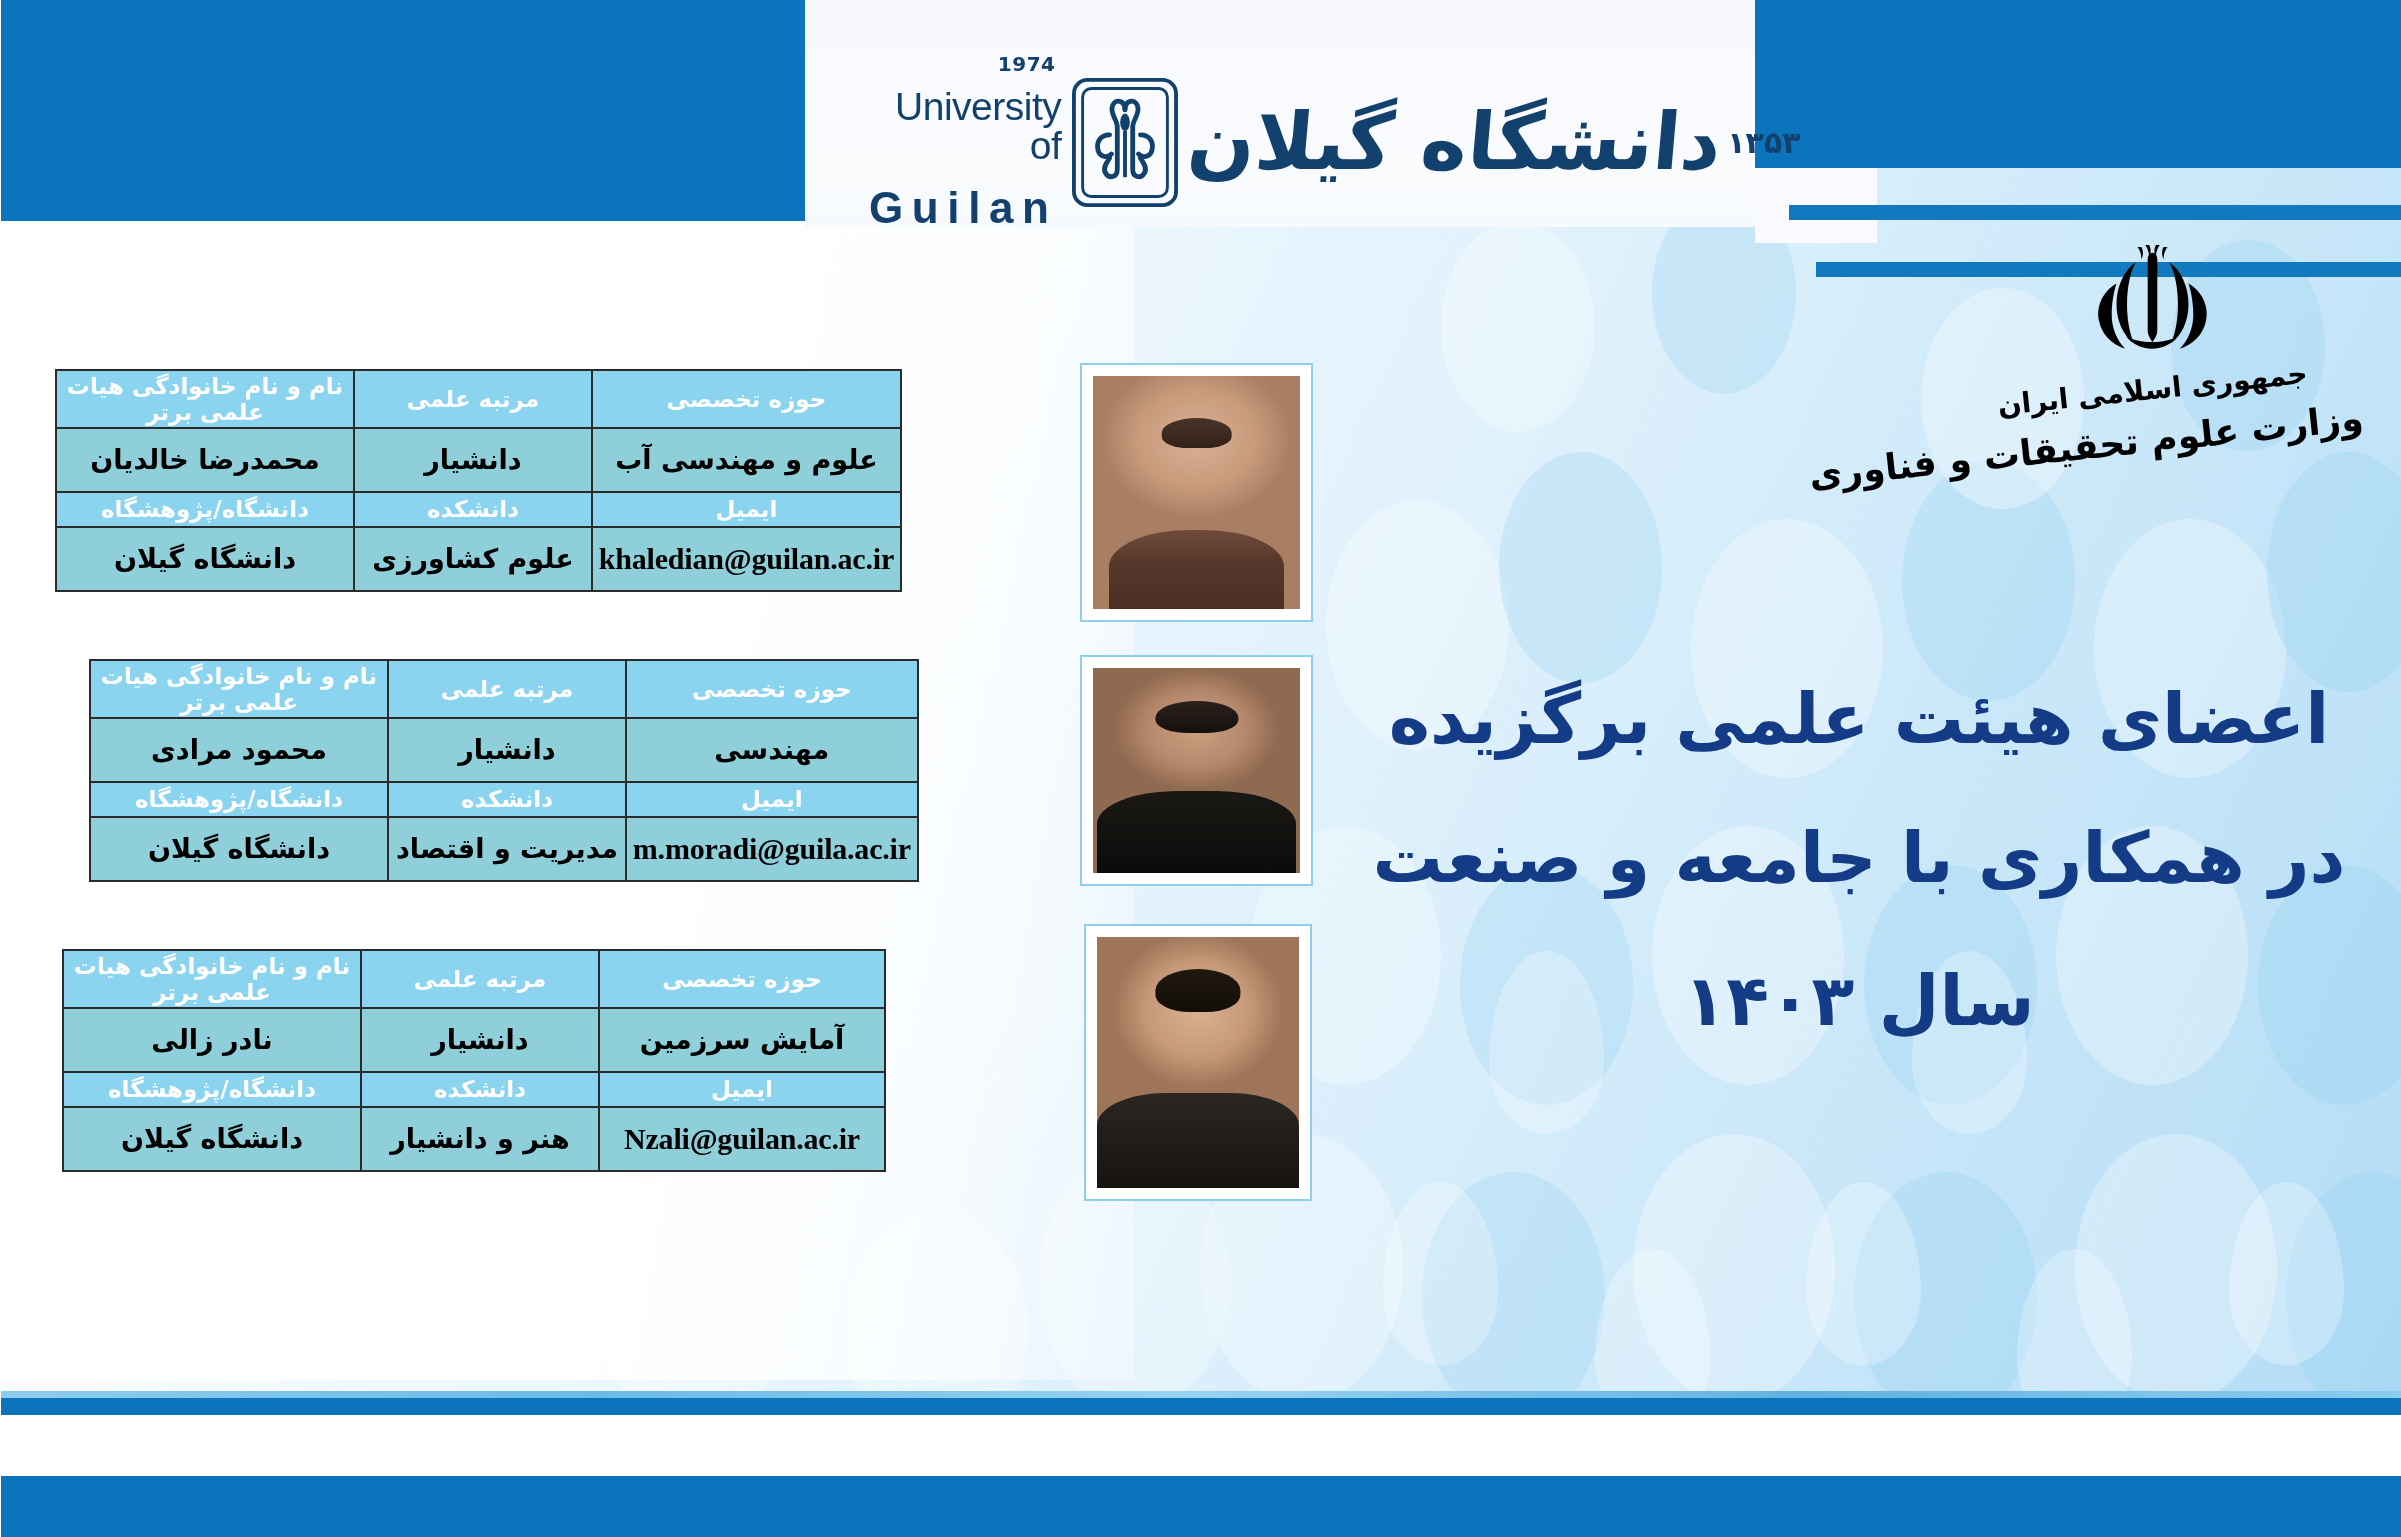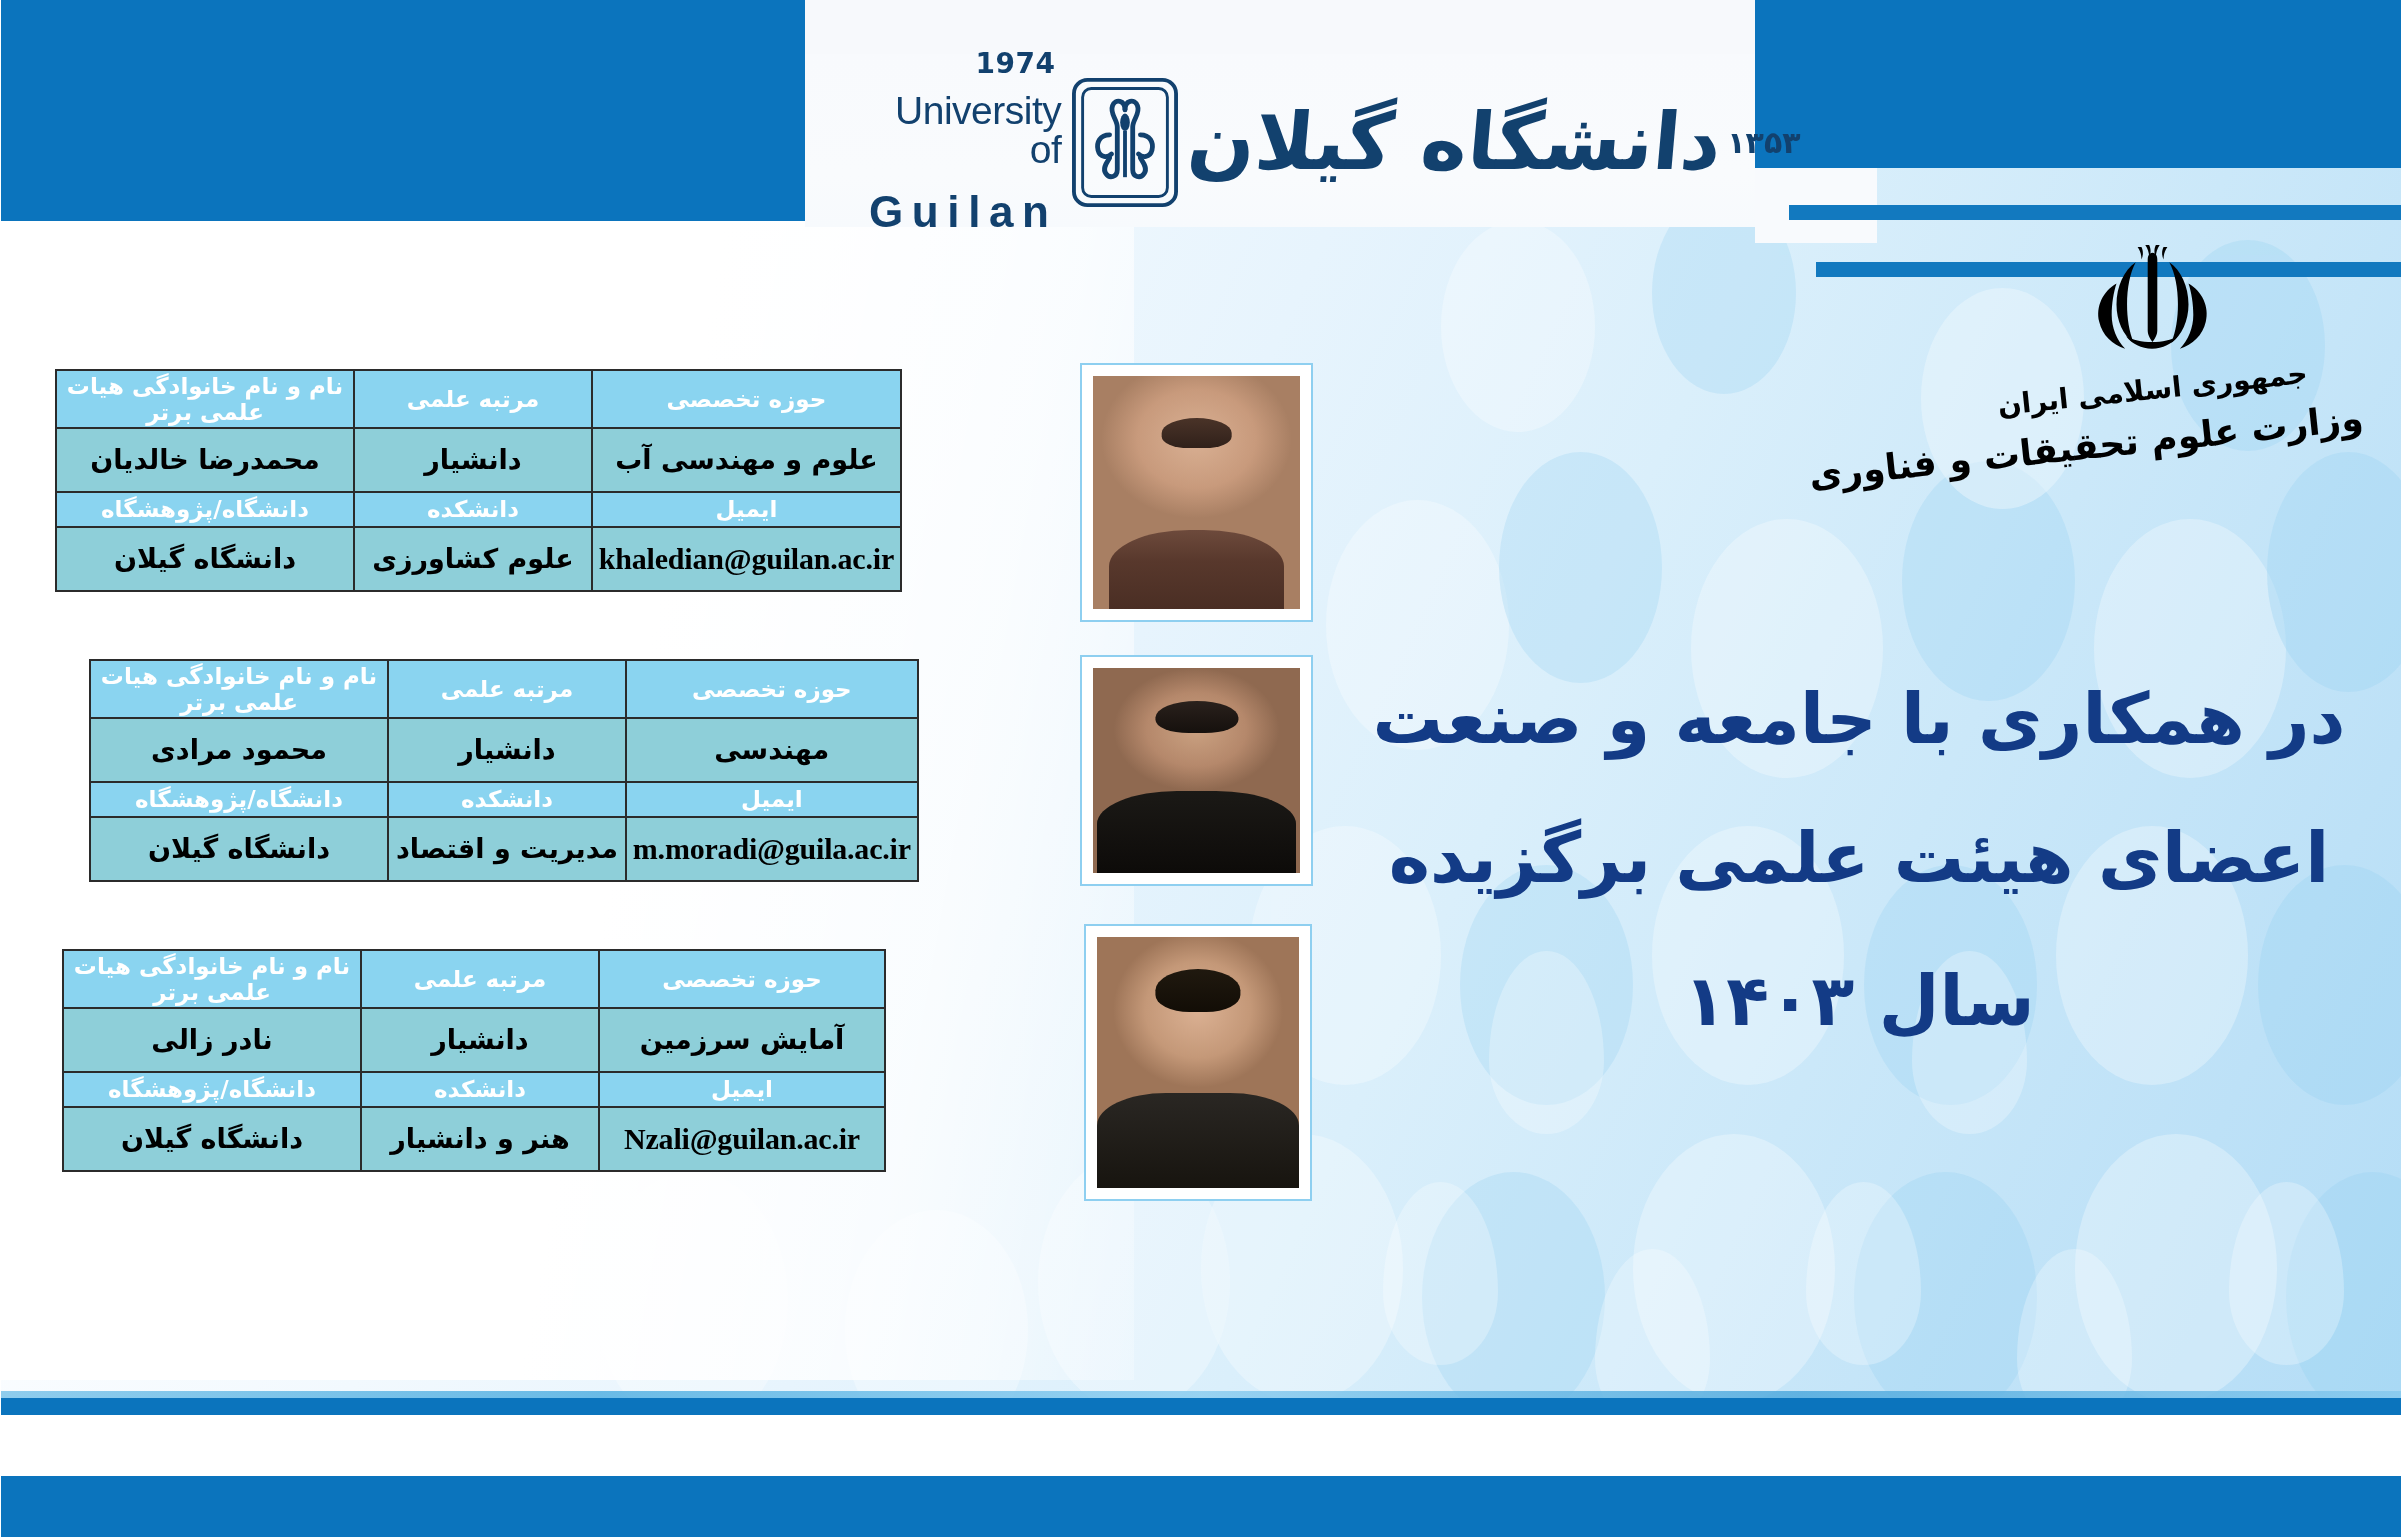--- a/index.html
+++ b/index.html
@@ -108,21 +108,21 @@
     position:absolute; left:869px; top:75px;
     width:807px; height:134px;
     display:flex; align-items:center; justify-content:flex-start;
     direction:ltr;
   }
   .ul-en {
     position:relative; width:240px; text-align:right;
     color:#12416e; line-height:1;
   }
   .ul-year {
-    font-size:28px; font-weight:bold; letter-spacing:0.5px;
+    font-size:20px; font-weight:bold; letter-spacing:0.5px;
     margin-bottom:13px; padding-right:5.8px;
   }
   .ul-uni {
     font-size:39px; font-weight:400; letter-spacing:-0.5px;
     font-family:"Liberation Sans",sans-serif;
   }
   .ul-guilan {
     font-size:44px; font-weight:bold; letter-spacing:8.6px;
     margin-top:21px; padding-right:3.8px;
     font-family:"Liberation Sans",sans-serif;
@@ -378,22 +378,22 @@
         <path d="M93 2 c-3 4 -4 9 -4 13 c-2 -4 -2 -9 0 -13 z"></path>
         <path d="M70 0 c3 4 4 9 4 13 c2 -4 2 -9 0 -13 z"></path>
         <path d="M85 0 c-3 4 -4 9 -4 13 c-2 -4 -2 -9 0 -13 z"></path>
       </g>
     </svg>
     <div class="min-l1">جمهوری اسلامی ایران</div>
     <div class="min-l2">وزارت علوم تحقیقات و فناوری</div>
   </div>
 
   <div id="main-title">
+    <div class="tl">اعضای هیئت علمی برگزیده</div>
     <div class="tl">در همکاری با جامعه و صنعت</div>
-    <div class="tl">اعضای هیئت علمی برگزیده</div>
     <div class="tl year">سال ۱۴۰۳</div>
   </div>
 
   <div class="card" style="left:55px;top:369px">
     <table class="person">
       <tbody>
           <tr>
         <td class="hdr col-a">حوزه تخصصی</td>
         <td class="hdr col-b">مرتبه علمی</td>
         <td class="hdr col-c">نام و نام خانوادگی هیات علمی برتر</td>

